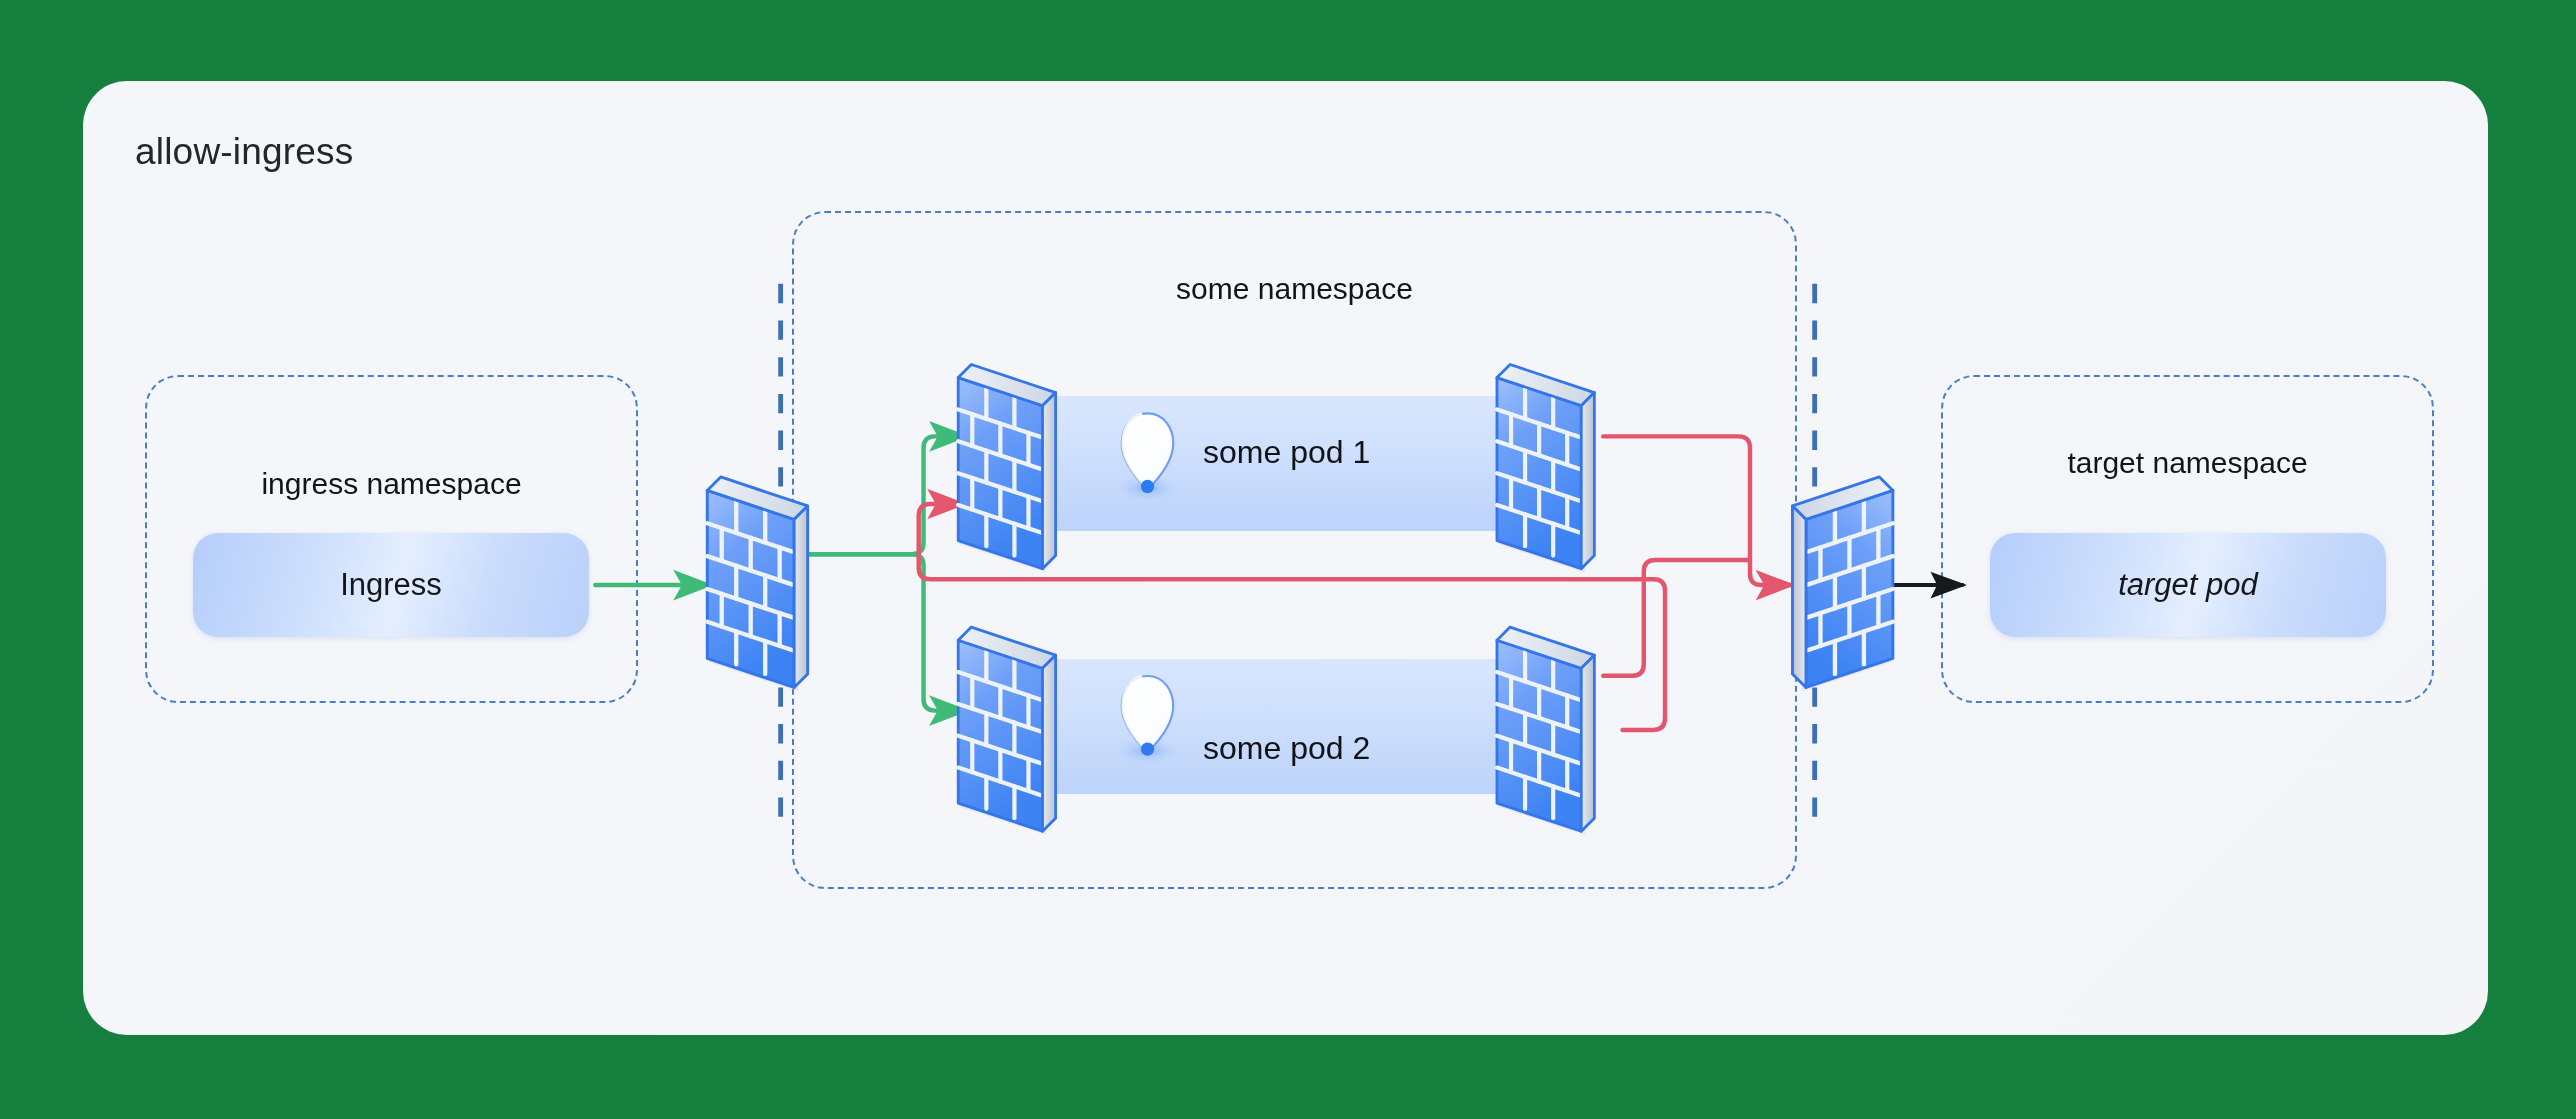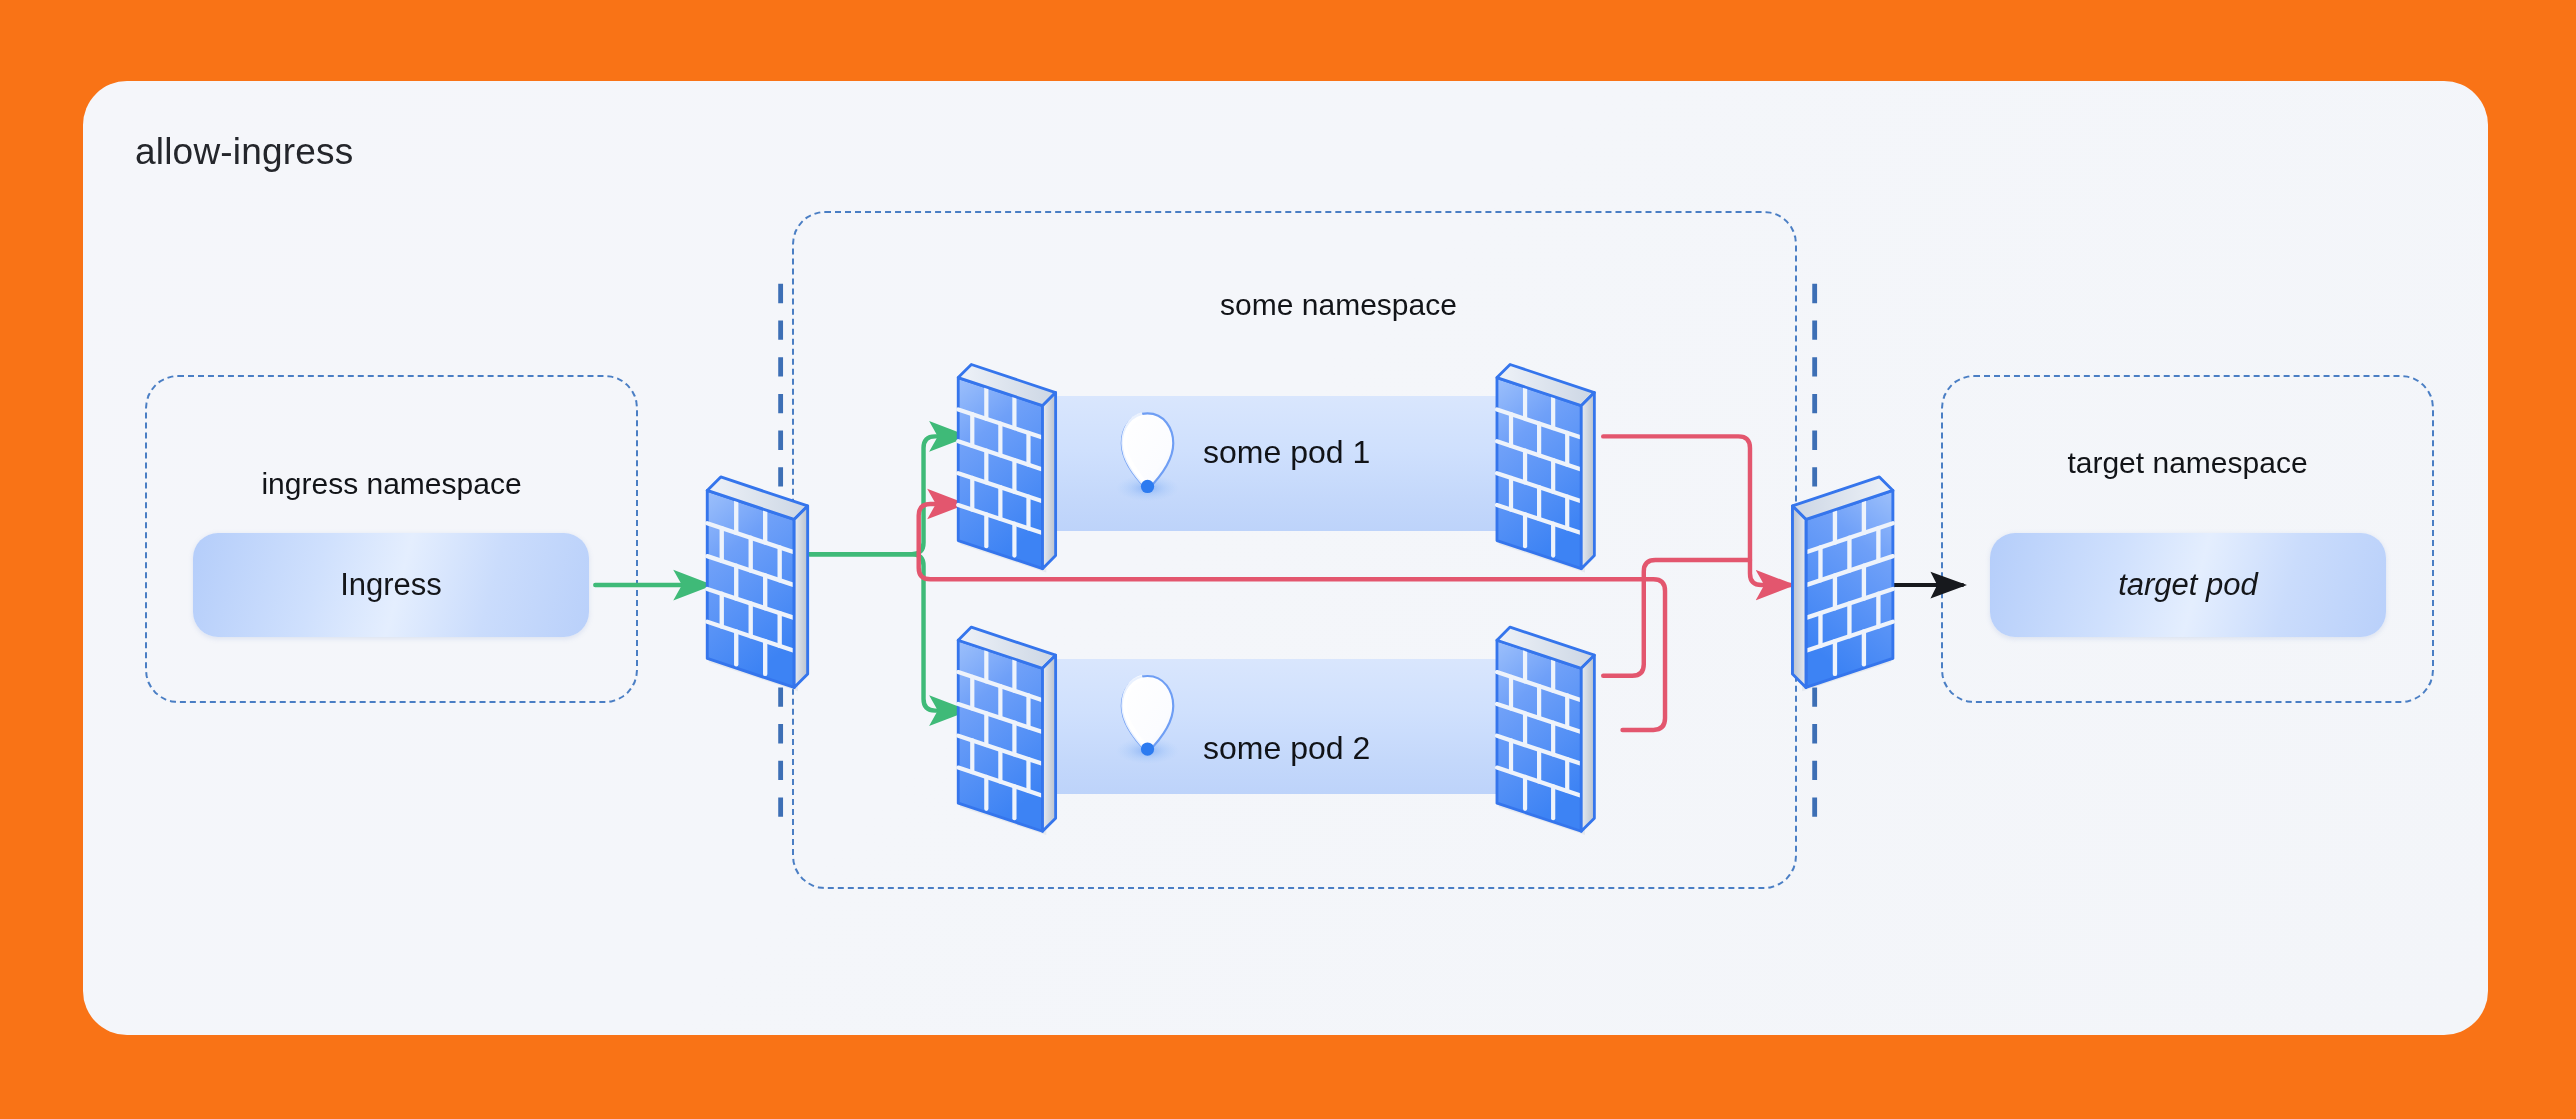--- a/index.html
+++ b/index.html
@@ -6,21 +6,21 @@
   html, body {
     margin: 0;
     padding: 0;
     background: #ffffff;
     font-family: "Liberation Sans", sans-serif;
   }
   #stage {
     position: relative;
     width: 2576px;
     height: 1119px;
-    background: #f97316;
+    background: #15803d;
     overflow: hidden;
   }
   
   .panel {
     position: absolute;
     left: 83px;
     top: 81px;
     width: 2405px;
     height: 954px;
     background: linear-gradient(135deg, #f5f6fa 0%, #f4f6fa 45%, #f3f5f9 100%);
@@ -94,21 +94,21 @@
 
   <div class="panel"></div>
 
   <div class="panel-title">allow-ingress</div>
 
   <div class="ns-box" style="left:145px; top:375px; width:493px; height:328px;"></div>
   <div class="ns-label" style="left:145px; top:443px; width:493px;margin-top:24px;">ingress namespace</div>
   <div class="pod-pill" style="left:193px; top:533px; width:396px; height:104px;">Ingress</div>
 
   <div class="ns-box" style="left:792px; top:211px; width:1005px; height:678px;"></div>
-  <div class="ns-label" style="left:836px; top:272px; width:1005px;margin-top:16px;">some namespace</div>
+  <div class="ns-label" style="left:792px; top:272px; width:1005px;">some namespace</div>
 
   <div class="pod-band" style="left:1041px; top:396px; width:524px; height:135px;"></div>
   <div class="pod-band-label" style="left:1203px; top:434px;">some pod 1</div>
 
   <div class="pod-band" style="left:1041px; top:659px; width:524px; height:135px;"></div>
   <div class="pod-band-label" style="left:1203px; top:730px;">some pod 2</div>
 
   <div class="ns-box" style="left:1941px; top:375px; width:493px; height:328px;"></div>
   <div class="ns-label" style="left:1941px; top:446px; width:493px;">target namespace</div>
   <div class="pod-pill" style="left:1990px; top:533px; width:396px; height:104px;font-style:italic;">target pod</div>

